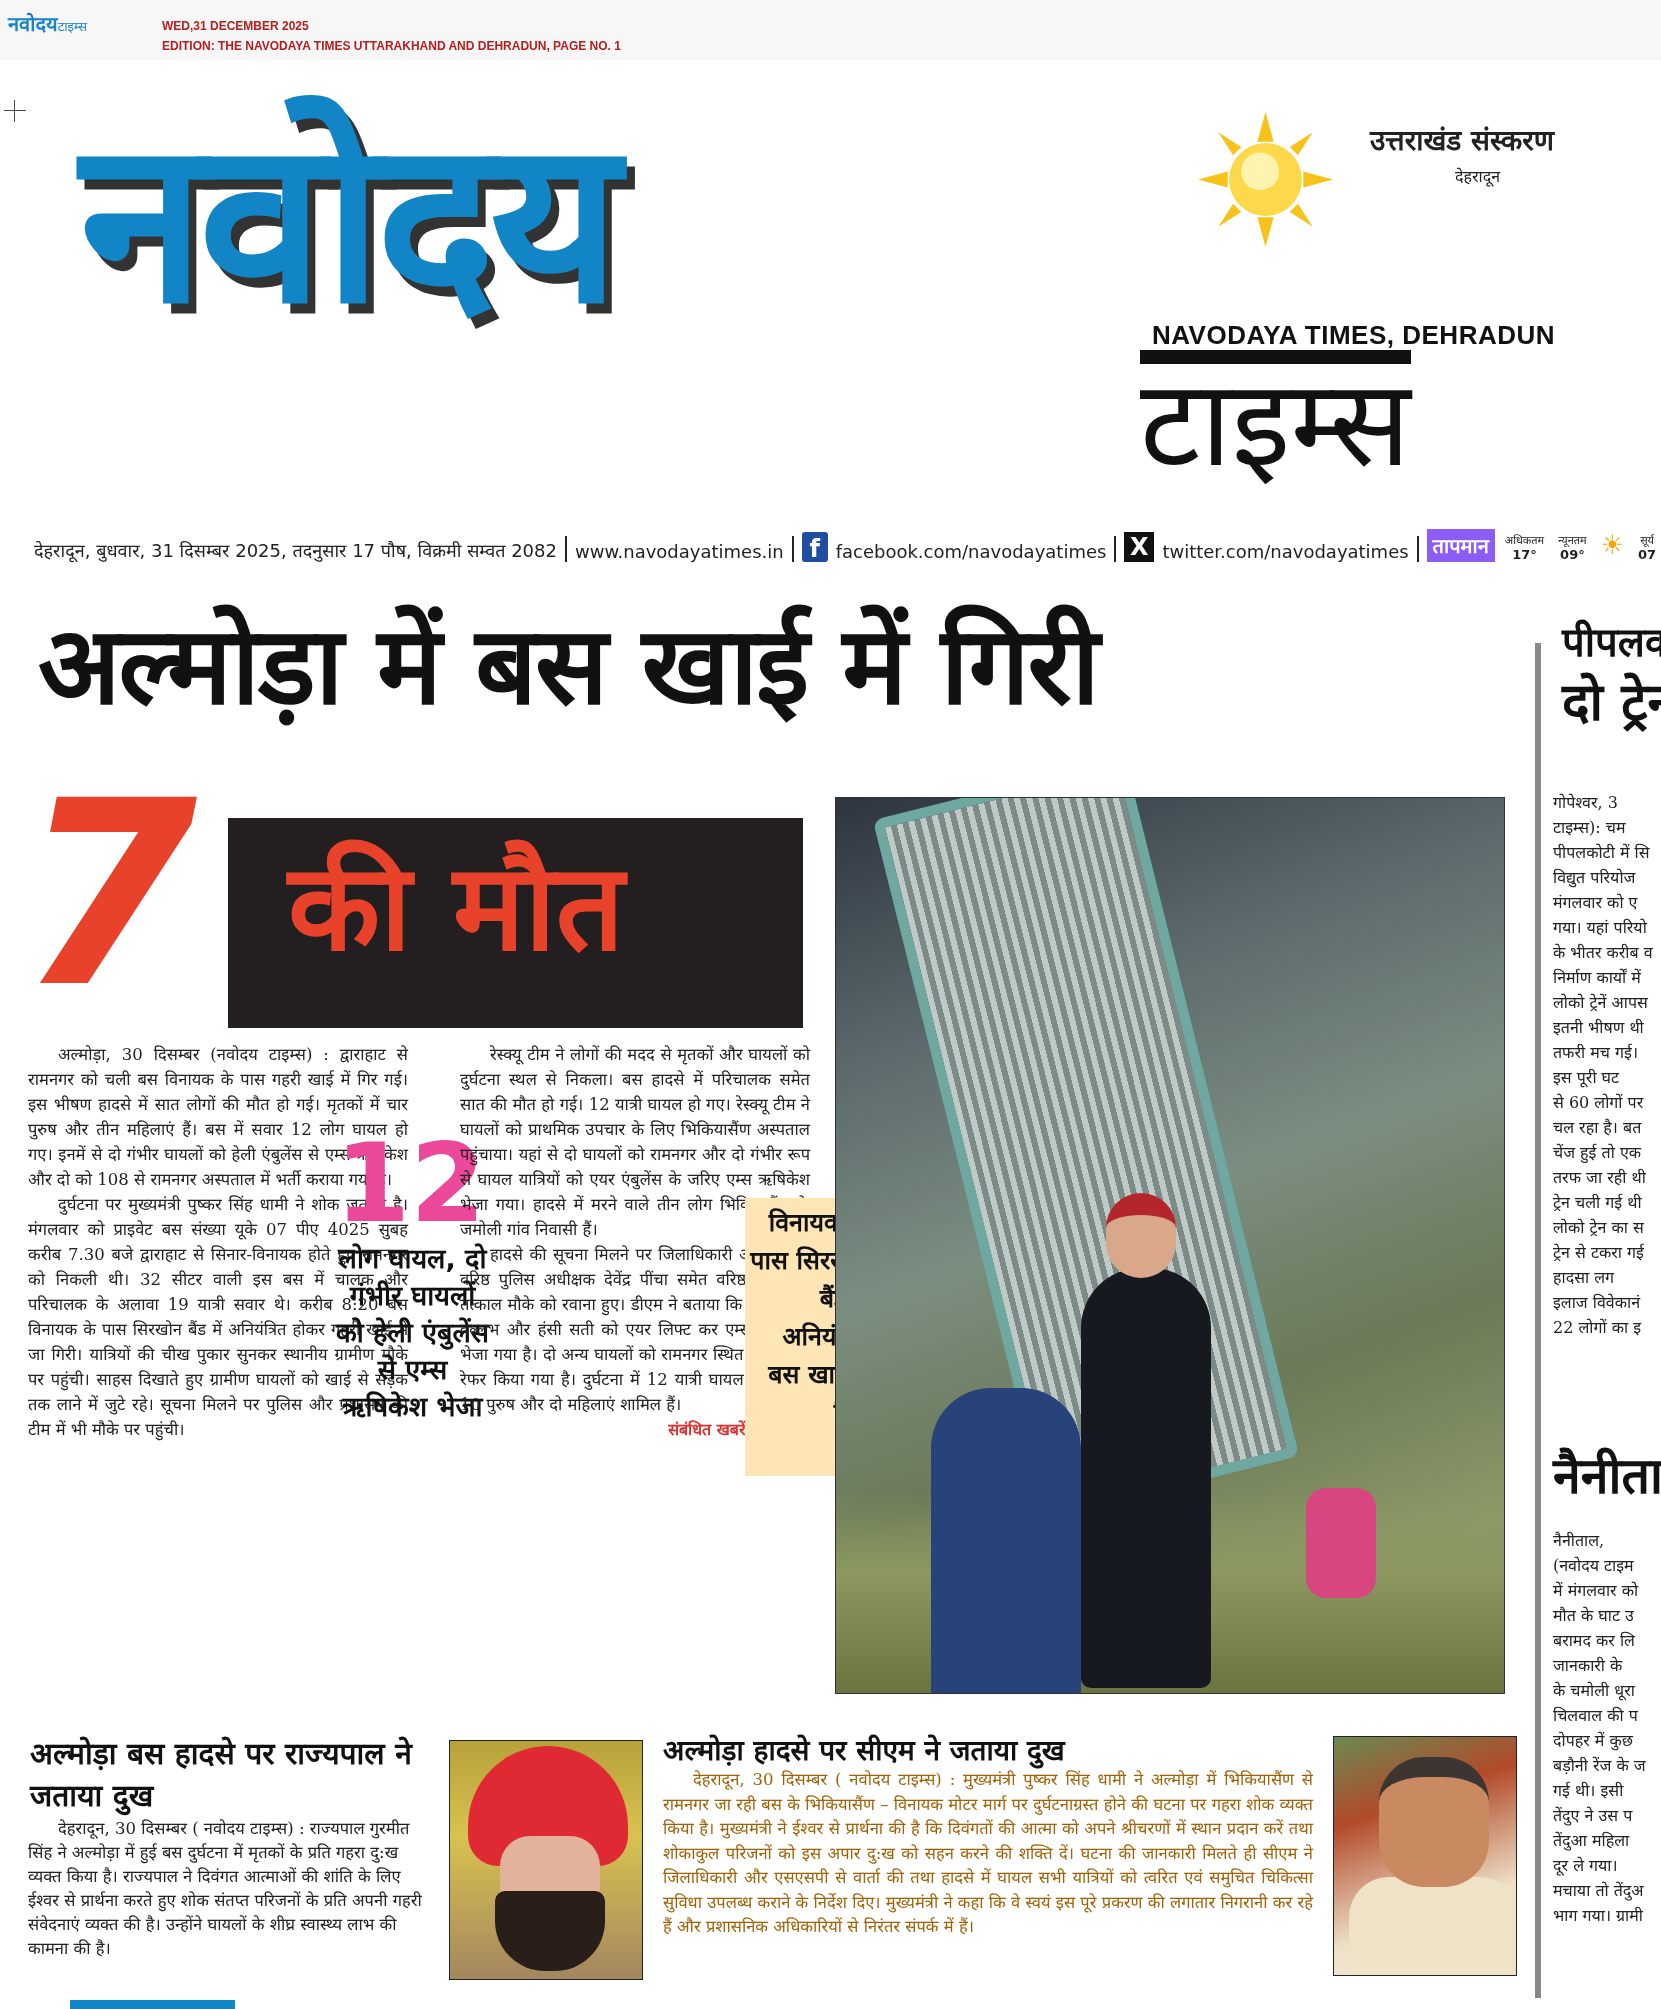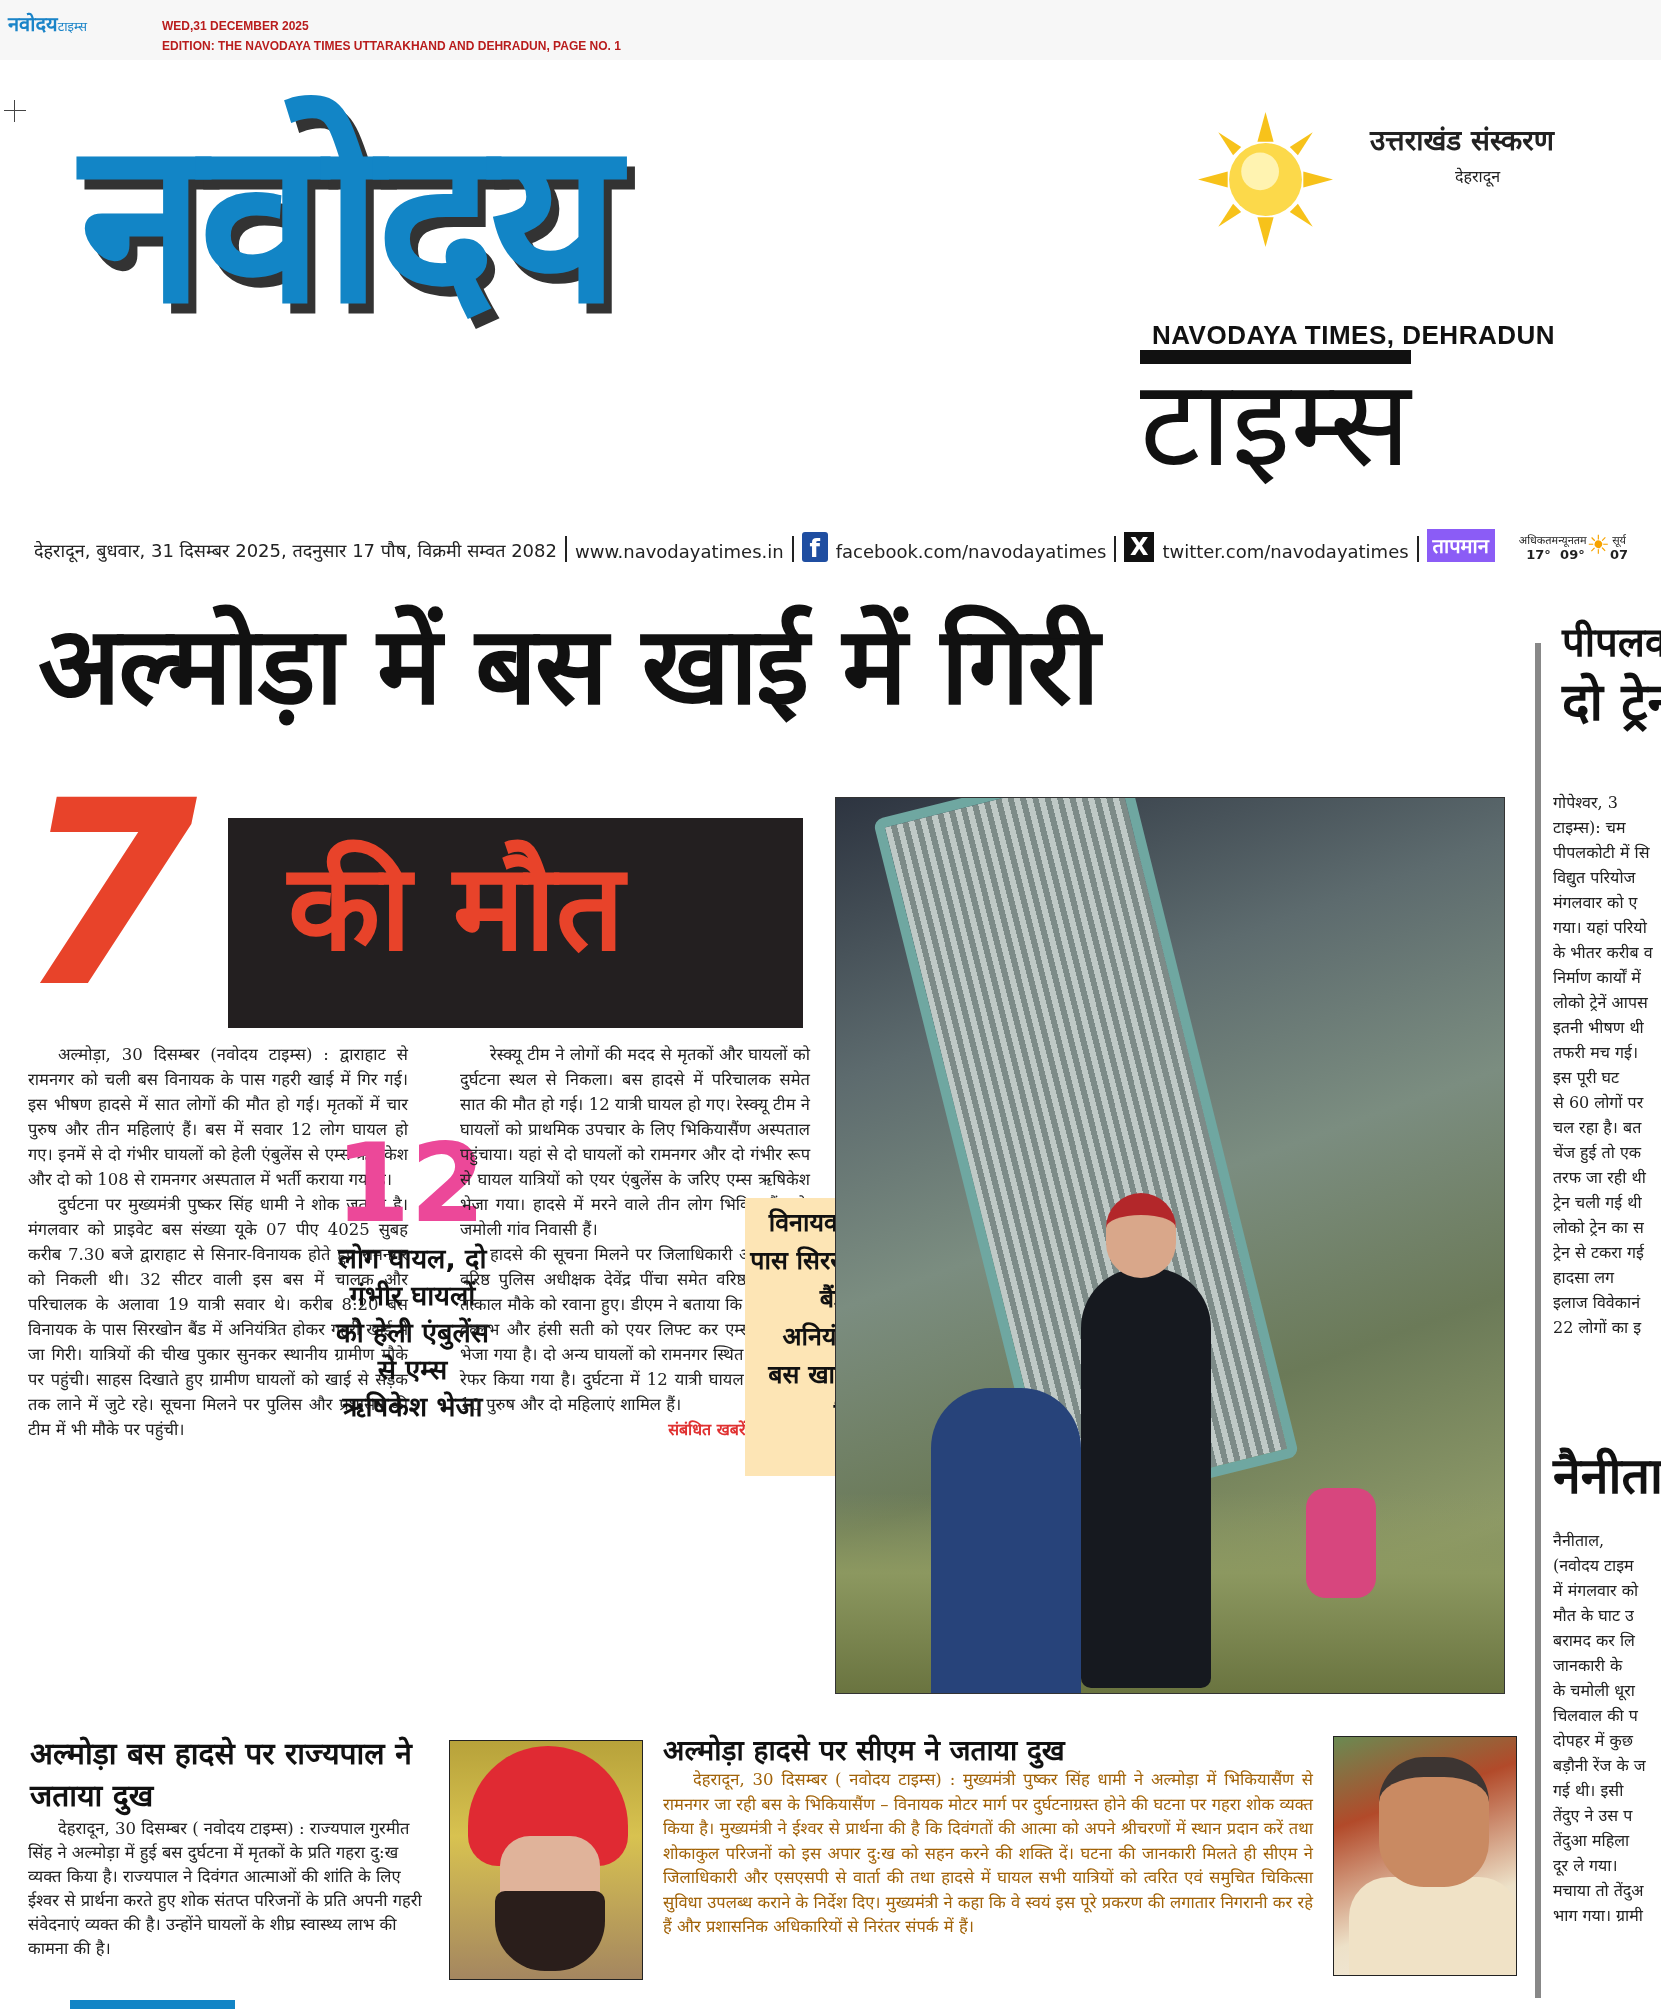--- a/index.html
+++ b/index.html
@@ -19,21 +19,21 @@
   .edition{left:1370px;top:120px;font-size:28px;font-weight:bold;color:#222;font-family:"DejaVu Sans",sans-serif}
   .edition-city{left:1455px;top:165px;font-size:16px;color:#222;font-family:"DejaVu Sans",sans-serif}
   .brand-en{left:1152px;top:320px;font-size:26px;font-weight:bold;color:#111;letter-spacing:0.5px}
   .brand-hi{left:1140px;top:350px;font-size:120px;font-weight:normal;color:#111;line-height:1;font-family:"DejaVu Sans",sans-serif;border-top:14px solid #111;padding-top:0}
   
   .infobar{left:34px;top:528px;height:34px;display:flex;align-items:flex-end;font-size:18px;font-family:"DejaVu Sans",sans-serif;color:#222;white-space:nowrap}
   .sep{display:inline-block;width:2px;height:26px;background:#222;margin:0 8px}
   .fb{display:inline-block;width:26px;height:30px;background:#1f4ea1;color:#fff;font-weight:bold;font-size:24px;text-align:center;line-height:34px;border-radius:3px;margin-right:8px}
   .xicon{display:inline-block;width:30px;height:30px;background:#111;color:#fff;font-weight:bold;font-size:24px;text-align:center;line-height:30px;margin-right:8px}
   .tapman{display:inline-block;background:#8b5cf6;color:#fff;font-weight:bold;font-size:20px;padding:3px 6px}
-  .temps{display:flex;margin-left:24px;font-size:11px;text-align:center}
+  .temps{display:flex;margin-left:10px;gap:14px;font-size:11px;text-align:center}
   .temps b{display:block;font-size:13px;font-weight:bold}
   .minisun{color:#f7a300;font-size:26px;line-height:1}
   
   .headline{left:38px;top:612px;font-size:108px;font-weight:900;color:#111;line-height:1;letter-spacing:-2px;font-family:"DejaVu Sans",sans-serif}
   .big7{left:20px;top:780px;font-size:255px;font-weight:900;color:#e8432a;font-style:italic;line-height:0.9;font-family:"DejaVu Sans",sans-serif}
   .death-box{left:228px;top:818px;width:575px;height:210px;background:#231f20}
   .death-text{left:288px;top:830px;font-size:120px;font-weight:bold;color:#e8432a;line-height:1.3;font-family:"DejaVu Sans",sans-serif}
   
   .col{font-family:"DejaVu Serif",serif;font-size:16.5px;line-height:25px;color:#222;text-align:justify}
   .col p{text-indent:30px}

